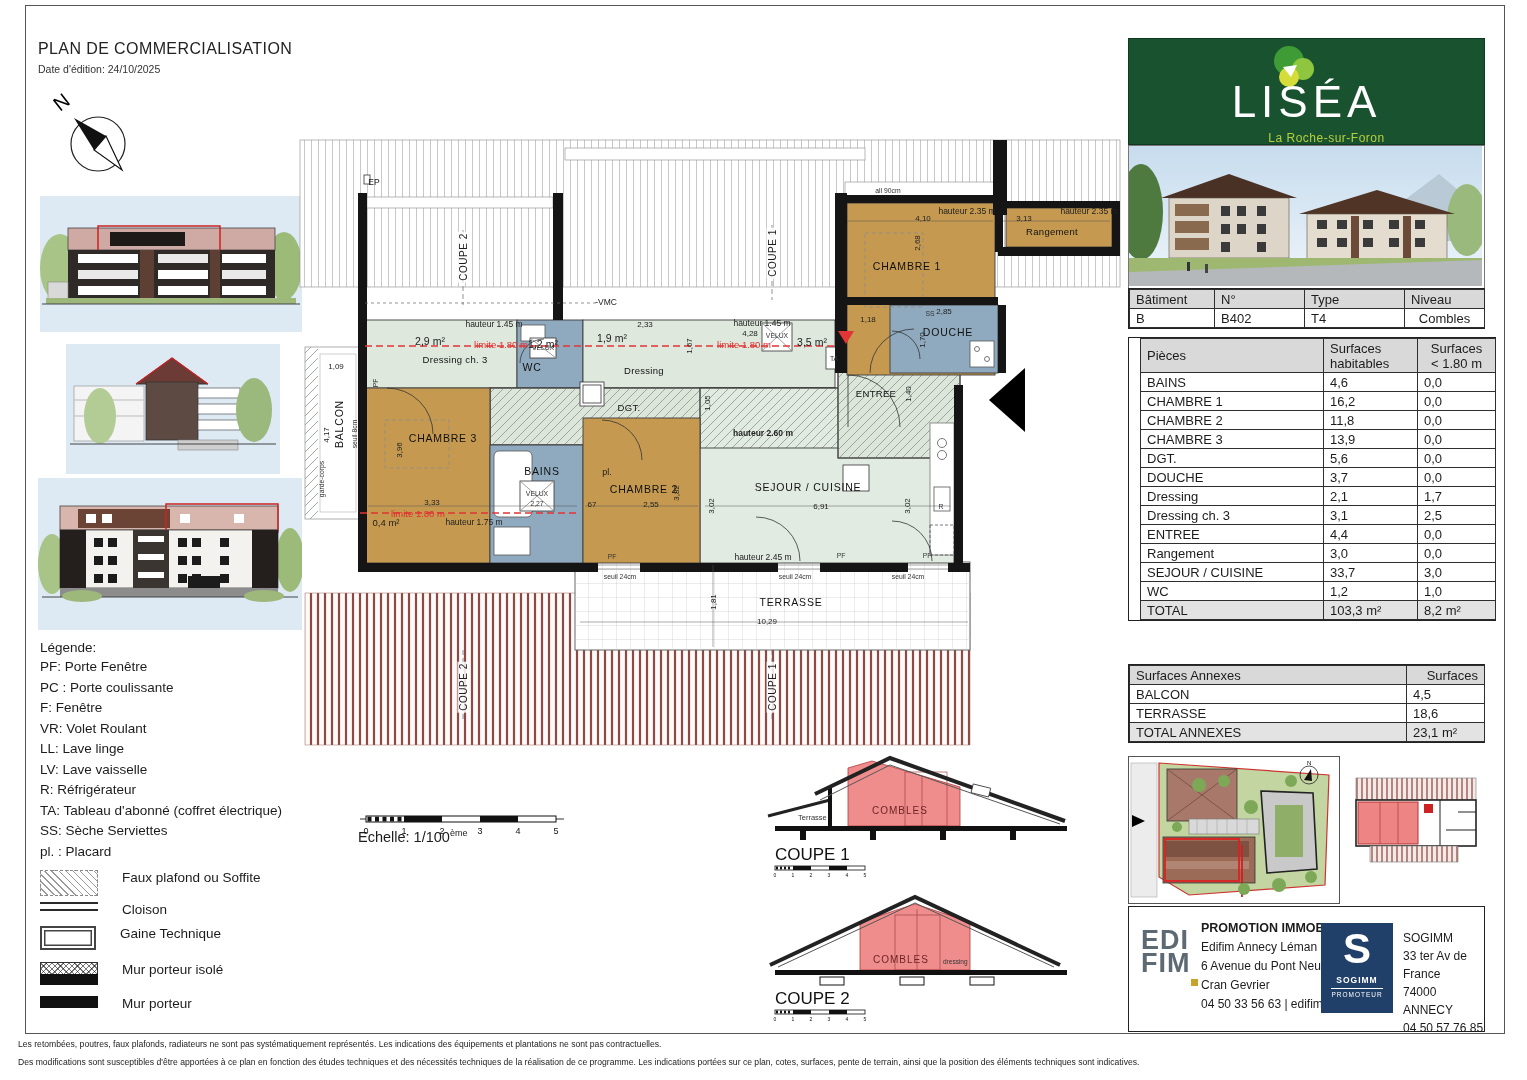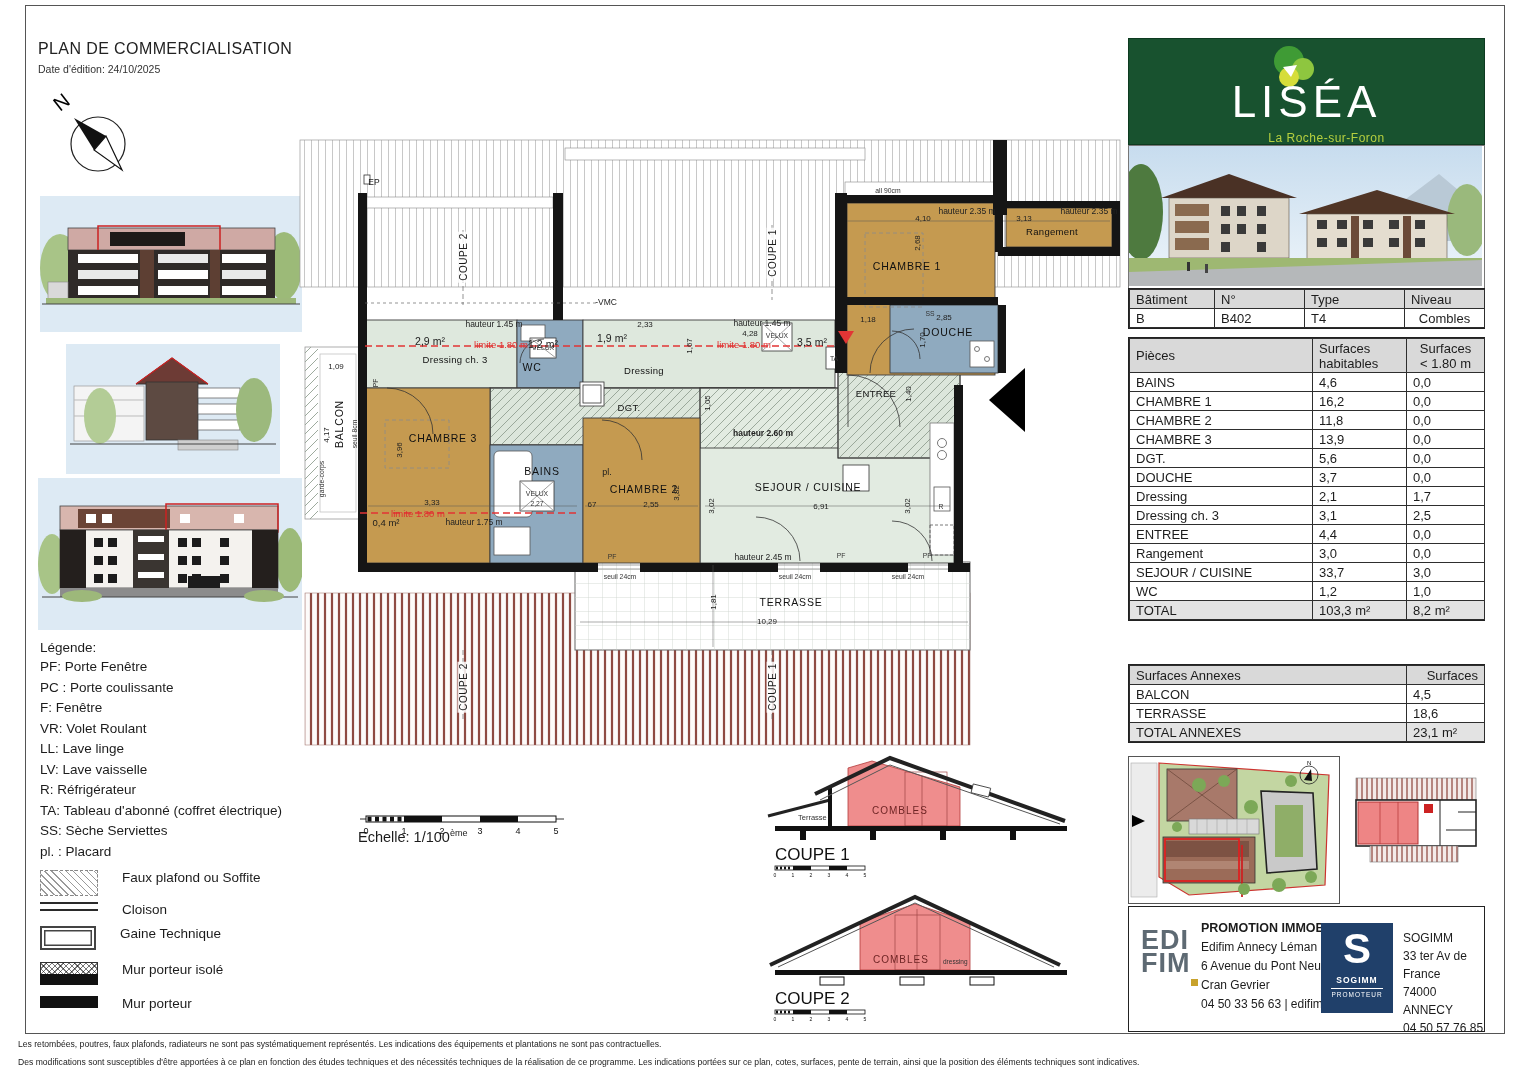--- a/index.html
+++ b/index.html
@@ -47,21 +47,21 @@
   .sw-porteur{width:58px;height:12px;background:#111;}
   
   .panel{left:1128px;width:355px;}
   #logo-box{top:38px;height:105px;background:#18522f;border:1px solid #0d3a20;}
   #logo-text{position:absolute;left:0;right:0;top:38px;text-align:center;color:#fff;
     font-size:44px;letter-spacing:5px;font-weight:400;}
   #logo-city{position:absolute;left:0;right:-40px;top:92px;text-align:center;color:#b5cf3f;font-size:12px;letter-spacing:.5px;}
   #render-box{top:145px;height:142px;border:1px solid #777;overflow:hidden;}
   .tblwrap{border:1.5px solid #222;background:#fff;}
   #info-tbl-wrap{top:288px;}
-  #rooms-tbl-wrap{top:337px;}
+  #rooms-tbl-wrap{top:337px;padding-left:11px;}
   #annex-tbl-wrap{top:664px;}
   table.rt{border-collapse:collapse;width:100%;font-size:13px;table-layout:fixed;}
   table.rt th,table.rt td{border:1px solid #2e2e2e;padding:1.5px 6px;text-align:left;font-weight:400;
     overflow:hidden;white-space:nowrap;}
   table.rt .hd{background:#d9d9d9;}
   table.rt .tot{background:#e3e3e3;}
   #siteplan-box{left:1128px;top:756px;width:210px;height:146px;border:1px solid #555;background:#fff;}
   #keyplan-box{left:1350px;top:772px;width:135px;height:100px;}
   #promo-box{left:1128px;top:906px;width:355px;height:124px;border:1.5px solid #222;}
   #edifim-logo{position:absolute;left:12px;top:22px;color:#5e6a73;font-weight:800;font-size:27px;line-height:23px;letter-spacing:1px;}
@@ -397,21 +397,21 @@
     <span class="ann dim" style="left: 56px; top: 231px;">1,09</span>
     <span class="ann dim9" style="left: 681px; top: 76px;">hauteur 2.35 m</span>
     <span class="ann dim" style="left: 643px; top: 83px;">4,10</span>
     <span class="ann dim" style="left: 744px; top: 83px;">3,13</span>
     <span class="ann dim9" style="left: 803px; top: 76px;">hauteur 2.35 m</span>
     <span class="ann room9" style="left: 772px; top: 96px;">Rangement</span>
     <span class="ann room" style="left: 627px; top: 131px;">CHAMBRE 1</span>
     <span class="ann dim vert" style="left: 637px; top: 108px;">2,68</span>
     <span class="ann dim" style="left: 588px; top: 184px;">1,18</span>
     <span class="ann tiny" style="left: 650px; top: 178px;">SS</span>
-    <span class="ann dim" style="left: 664px; top: 182px; text-align: right;">2,85</span>
+    <span class="ann dim" style="left: 664px; top: 176px; text-align: right;">2,85</span>
     <span class="ann room" style="left: 668px; top: 197px;">DOUCHE</span>
     <span class="ann dim vert" style="left: 642px; top: 205px;">1,70</span>
     <span class="ann room9" style="left: 596px; top: 258px;">ENTREE</span>
     <span class="ann dim vert" style="left: 628px; top: 259px;">1,40</span>
     <span class="ann tiny" style="left: 554px; top: 223px;">TA</span>
     <span class="ann room vert" style="left: 59px; top: 289px;">BALCON</span>
     <span class="ann dim vert" style="left: 46px; top: 300px;">4,17</span>
     <span class="ann tiny vert" style="left: 74px; top: 299px;">seuil 8cm</span>
     <span class="ann tiny vert" style="left: 41px; top: 344px;">garde-corps</span>
     <span class="ann room9" style="left: 349px; top: 272px;">DGT.</span>

